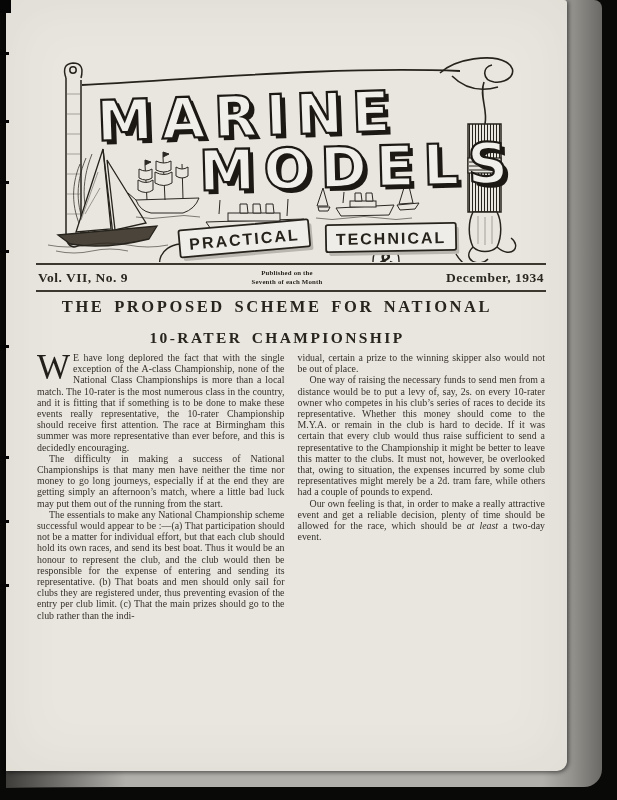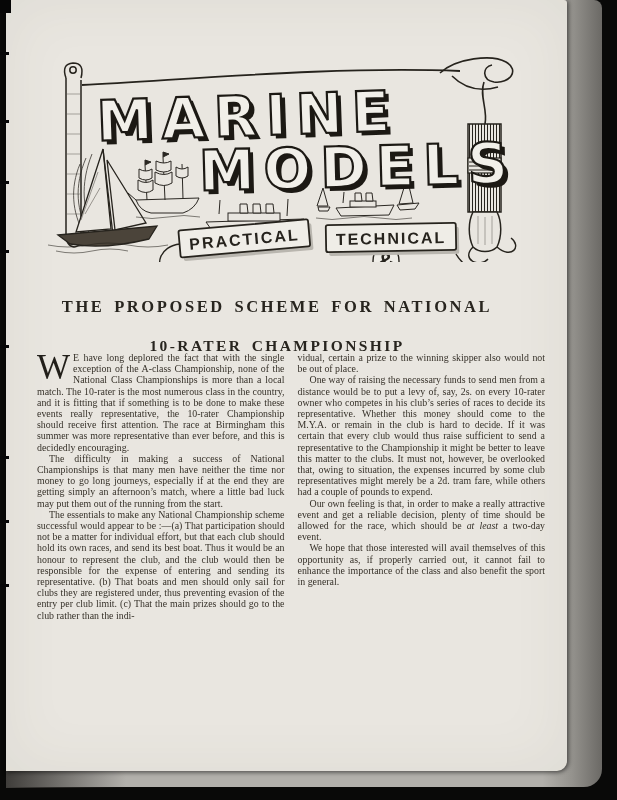--- a/index.html
+++ b/index.html
@@ -23,21 +23,21 @@
   .issuebar{position:absolute;left:30px;top:263px;width:506px;
             border-top:2px solid #3c382f;border-bottom:2px solid #3c382f;
             display:flex;justify-content:space-between;align-items:center;
             padding:2px 2px;height:21px;color:#2a2721;}
   .vol{font-weight:bold;font-size:13.5px;letter-spacing:.5px;}
   .pub{font-weight:bold;font-size:6.8px;line-height:1.2;text-align:center;letter-spacing:.2px;}
   .date{font-weight:bold;font-size:13.5px;letter-spacing:.5px;}
 
   .headline{position:absolute;left:18px;top:297px;width:506px;text-align:center;color:#28251f;}
   .headline .h1{font-weight:bold;font-size:16.5px;letter-spacing:2.6px;word-spacing:3px;}
-  .headline .h2{font-weight:bold;font-size:15.5px;letter-spacing:2.4px;word-spacing:3px;margin-top:20px;}
+  .headline .h2{font-weight:bold;font-size:15.5px;letter-spacing:2.4px;word-spacing:3px;margin-top:12px;}
 
   .cols{position:absolute;left:31px;top:352px;width:508px;display:flex;gap:13px;color:#363129;}
   .col{width:248px;font-size:9.9px;line-height:11.2px;text-align:justify;}
   .col p{margin:0;text-indent:12px;}
   .col p.no-indent{text-indent:0;}
   .dropcap{float:left;font-size:35px;line-height:29px;padding:1px 3px 0 0;color:#221f1a;font-weight:normal;}
   em{font-style:italic;}
 
   svg text{user-select:none;}
 </style>
@@ -171,37 +171,44 @@
 
       <g transform="rotate(-1 355 185)">
         <rect x="293" y="174" width="130" height="27" rx="2" fill="#b9b6af"></rect>
         <rect x="290" y="170" width="130" height="27" rx="2" fill="#efede7" stroke="#26231d" stroke-width="1.8"></rect>
         <text x="355" y="190" text-anchor="middle" font-family="'Liberation Sans',sans-serif" font-weight="bold" font-size="16" letter-spacing="2" fill="#26231d">TECHNICAL</text>
       </g>
 
       <path d="M420,200 C430,218 454,222 470,212" fill="none" stroke="#26231d" stroke-width="1.4"></path>
     </svg>
 
+    <div class="issuebar">
+      <div class="vol">Vol. VII, No. 9</div>
+      <div class="pub">
+        <div>Published on the</div>
+        <div>Seventh of each Month</div>
+      </div>
+      <div class="date">December, 1934</div>
+    </div>
 
     <div class="headline">
       <div class="h1">THE PROPOSED SCHEME FOR NATIONAL</div>
       <div class="h2">10-RATER CHAMPIONSHIP</div>
     </div>
 
     <div class="cols">
       <div class="col">
         <p class="no-indent"><span class="dropcap">W</span><span>E have long deplored the fact that with the single exception of the A-class Championship, none of the National Class Championships is more than a local match. The 10-rater is the most numerous class in the country, and it is fitting that if something is to be done to make these events really representative, the 10-rater Championship should receive first attention. The race at Birmingham this summer was more representative than ever before, and this is decidedly encouraging.</span></p>
         <p>The difficulty in making a success of National Championships is that many men have neither the time nor money to go long journeys, especially if at the end they are getting simply an afternoon’s match, where a little bad luck may put them out of the running from the start.</p>
         <p>The essentials to make any National Championship scheme successful would appear to be :—(a) That participation should not be a matter for individual effort, but that each club should hold its own races, and send its best boat. Thus it would be an honour to represent the club, and the club would then be responsible for the expense of entering and sending its representative. (b) That boats and men should only sail for clubs they are registered under, thus preventing evasion of the entry per club limit. (c) That the main prizes should go to the club rather than the indi-</p>
       </div>
       <div class="col">
         <p class="no-indent">vidual, certain a prize to the winning skipper also would not be out of place.</p>
         <p>One way of raising the necessary funds to send men from a distance would be to put a levy of, say, 2s. on every 10-rater owner who competes in his club’s series of races to decide its representative. Whether this money should come to the M.Y.A. or remain in the club is hard to decide. If it was certain that every club would thus raise sufficient to send a representative to the Championship it might be better to leave this matter to the clubs. It must not, however, be overlooked that, owing to situation, the expenses incurred by some club representatives might merely be a 2d. tram fare, while others had a couple of pounds to expend.</p>
         <p><span>Our own feeling is that, in order to make a really attractive event and get a reliable decision, plenty of time should be allowed for the race, which should be </span><em>at least</em><span> a two-day event.</span></p>
-        <p>We hope that those interested will avail themselves of this opportunity as, if properly carried out, it cannot fail to enhance the importance of the class and also benefit the sport in general.</p>
       </div>
     </div>
 
   </div>
 
   <div class="corner-tl"></div>
   <div class="tick" style="top:52px"></div>
   <div class="tick" style="top:120px"></div>
   <div class="tick" style="top:181px"></div>
   <div class="tick" style="top:250px"></div>

